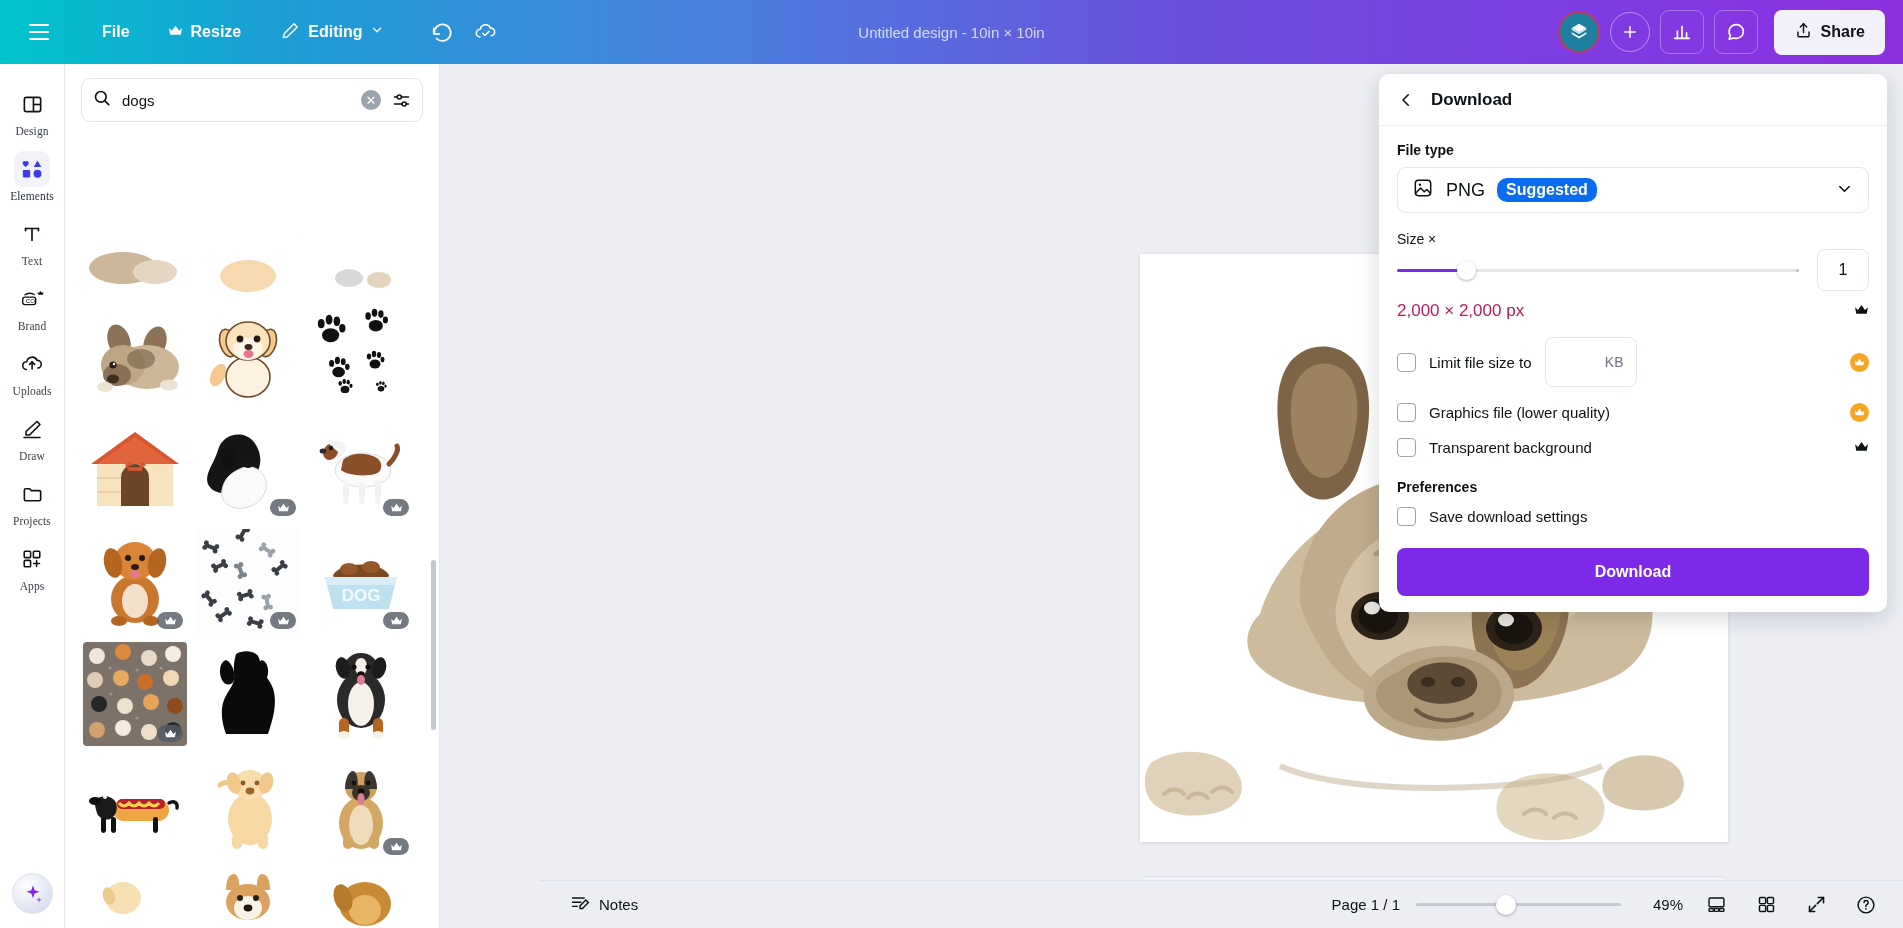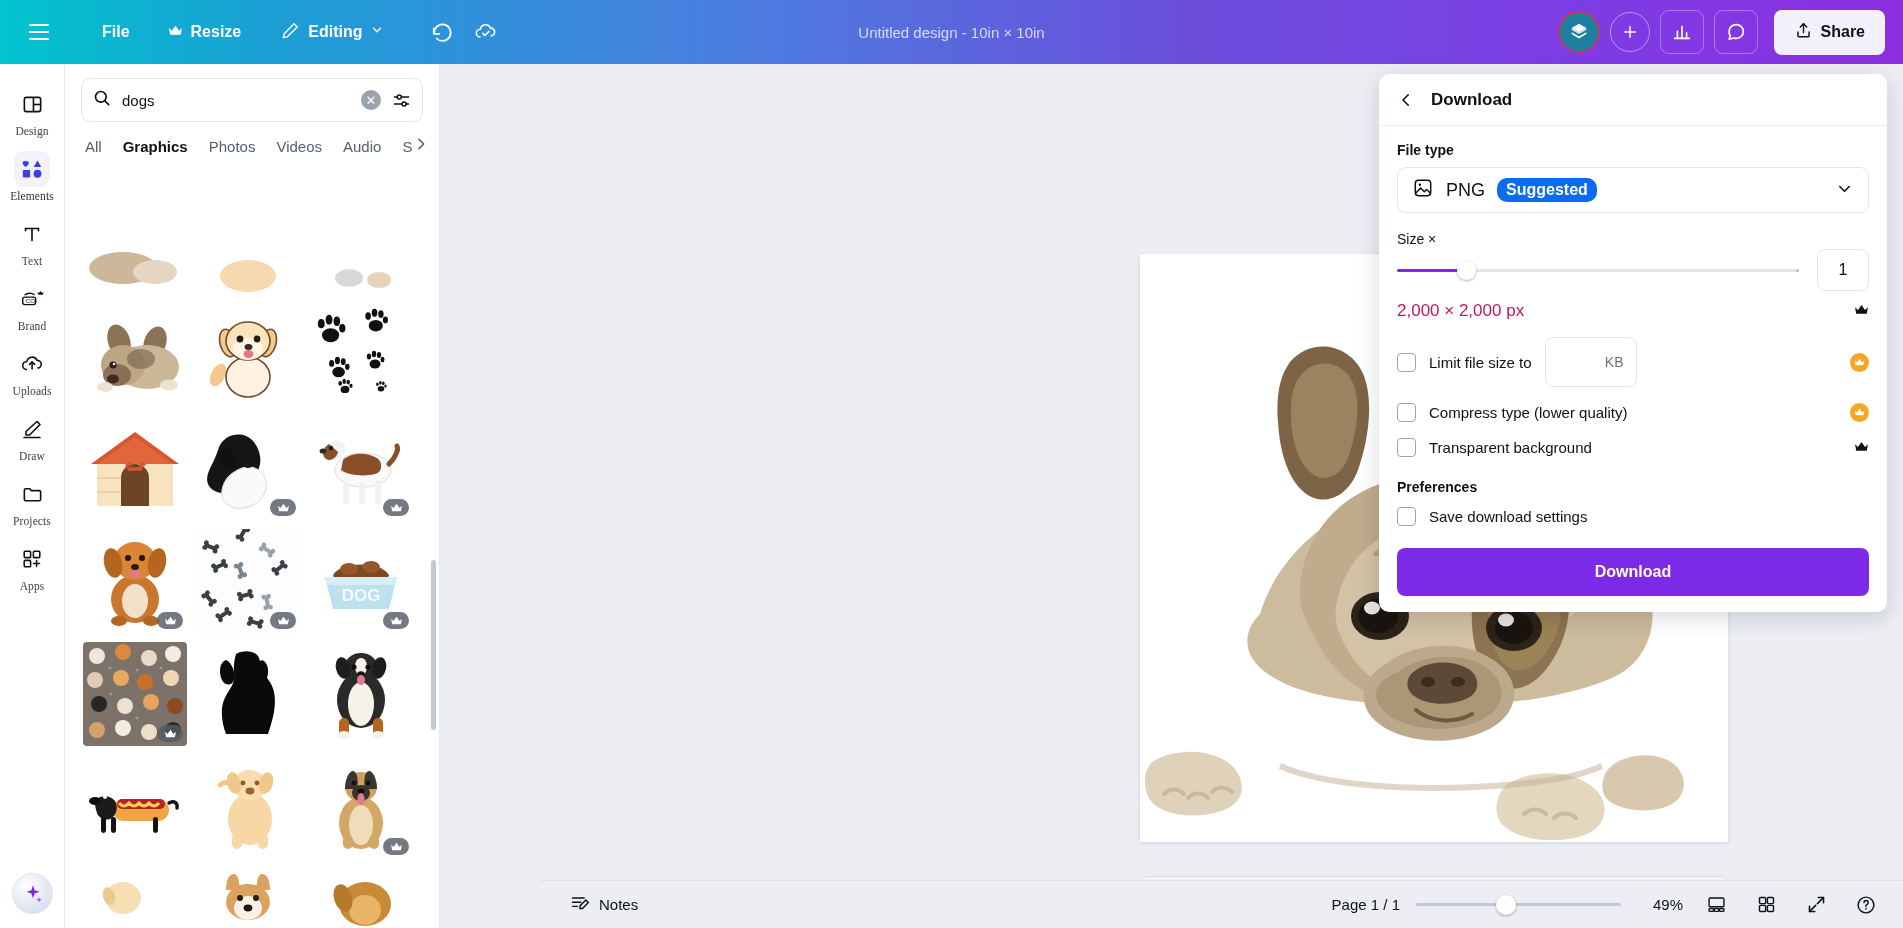--- a/index.html
+++ b/index.html
@@ -326,33 +326,20 @@
           <svg width="21" height="21" viewBox="0 0 24 24" fill="none" stroke="#0d1216" stroke-width="1.8" stroke-linecap="round">
               <line x1="4" y1="8" x2="20" y2="8"></line>
               <line x1="4" y1="16" x2="20" y2="16"></line>
               <circle cx="9.5" cy="8" r="2.3" fill="#fff"></circle>
               <circle cx="15" cy="16" r="2.3" fill="#fff"></circle>
             </svg>
         </span>
       </div>
     </div>
 
-    <div class="tabs">
-      <div class="tab">All</div>
-      <div class="tab active">Graphics</div>
-      <div class="tab">Photos</div>
-      <div class="tab">Videos</div>
-      <div class="tab">Audio</div>
-      <div class="tab">S</div>
-      <div class="tab-arrow">
-        <svg width="16" height="16" viewBox="0 0 24 24" fill="none" stroke="#55606e" stroke-width="2.4" stroke-linecap="round" stroke-linejoin="round">
-            <polyline points="9 5 16 12 9 19"></polyline>
-          </svg>
-      </div>
-    </div>
 
     <div class="purple-underline"></div>
 
     <div class="grid-scroll">
 
       <div class="grid" style="margin-top:-40px;">
 
         <div class="cell">
           <svg viewBox="0 0 104 104" width="104" height="104">
             <ellipse cx="40" cy="78" rx="34" ry="16" fill="#cdb79a"></ellipse>
@@ -951,21 +938,21 @@
         </span>
         <span class="crown-gold">
           <svg width="11" height="9" viewBox="0 0 16 13">
               <path d="M1 3.6l3.2 3L8 1l3.8 5.6 3.2-3-1.3 7H2.3z" fill="#fff"></path>
             </svg>
         </span>
       </div>
 
       <div class="chk-row">
         <span class="chk"></span>
-        <span class="chk-lbl">Compress type (lower quality)</span>
+        <span class="chk-lbl">Graphics file (lower quality)</span>
         <span class="crown-gold">
           <svg width="11" height="9" viewBox="0 0 16 13">
               <path d="M1 3.6l3.2 3L8 1l3.8 5.6 3.2-3-1.3 7H2.3z" fill="#fff"></path>
             </svg>
         </span>
       </div>
 
       <div class="chk-row">
         <span class="chk"></span>
         <span class="chk-lbl">Transparent background</span>

